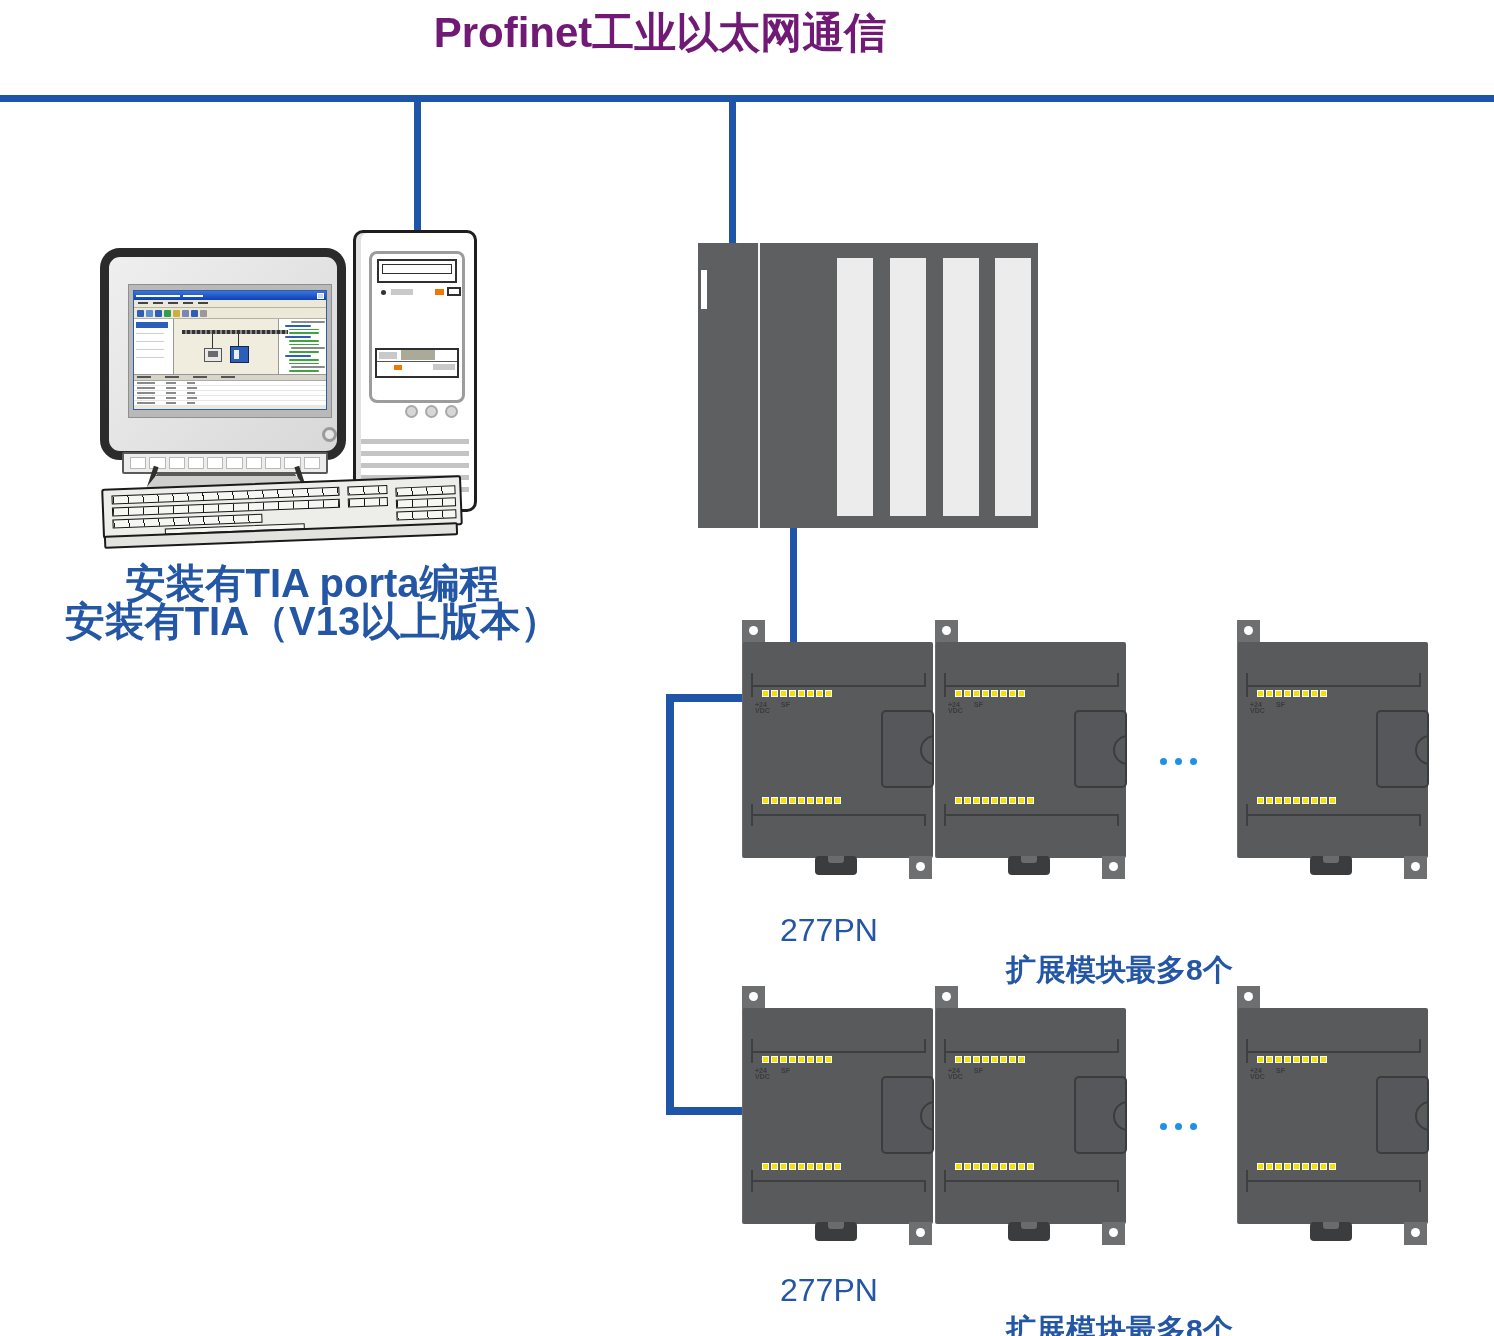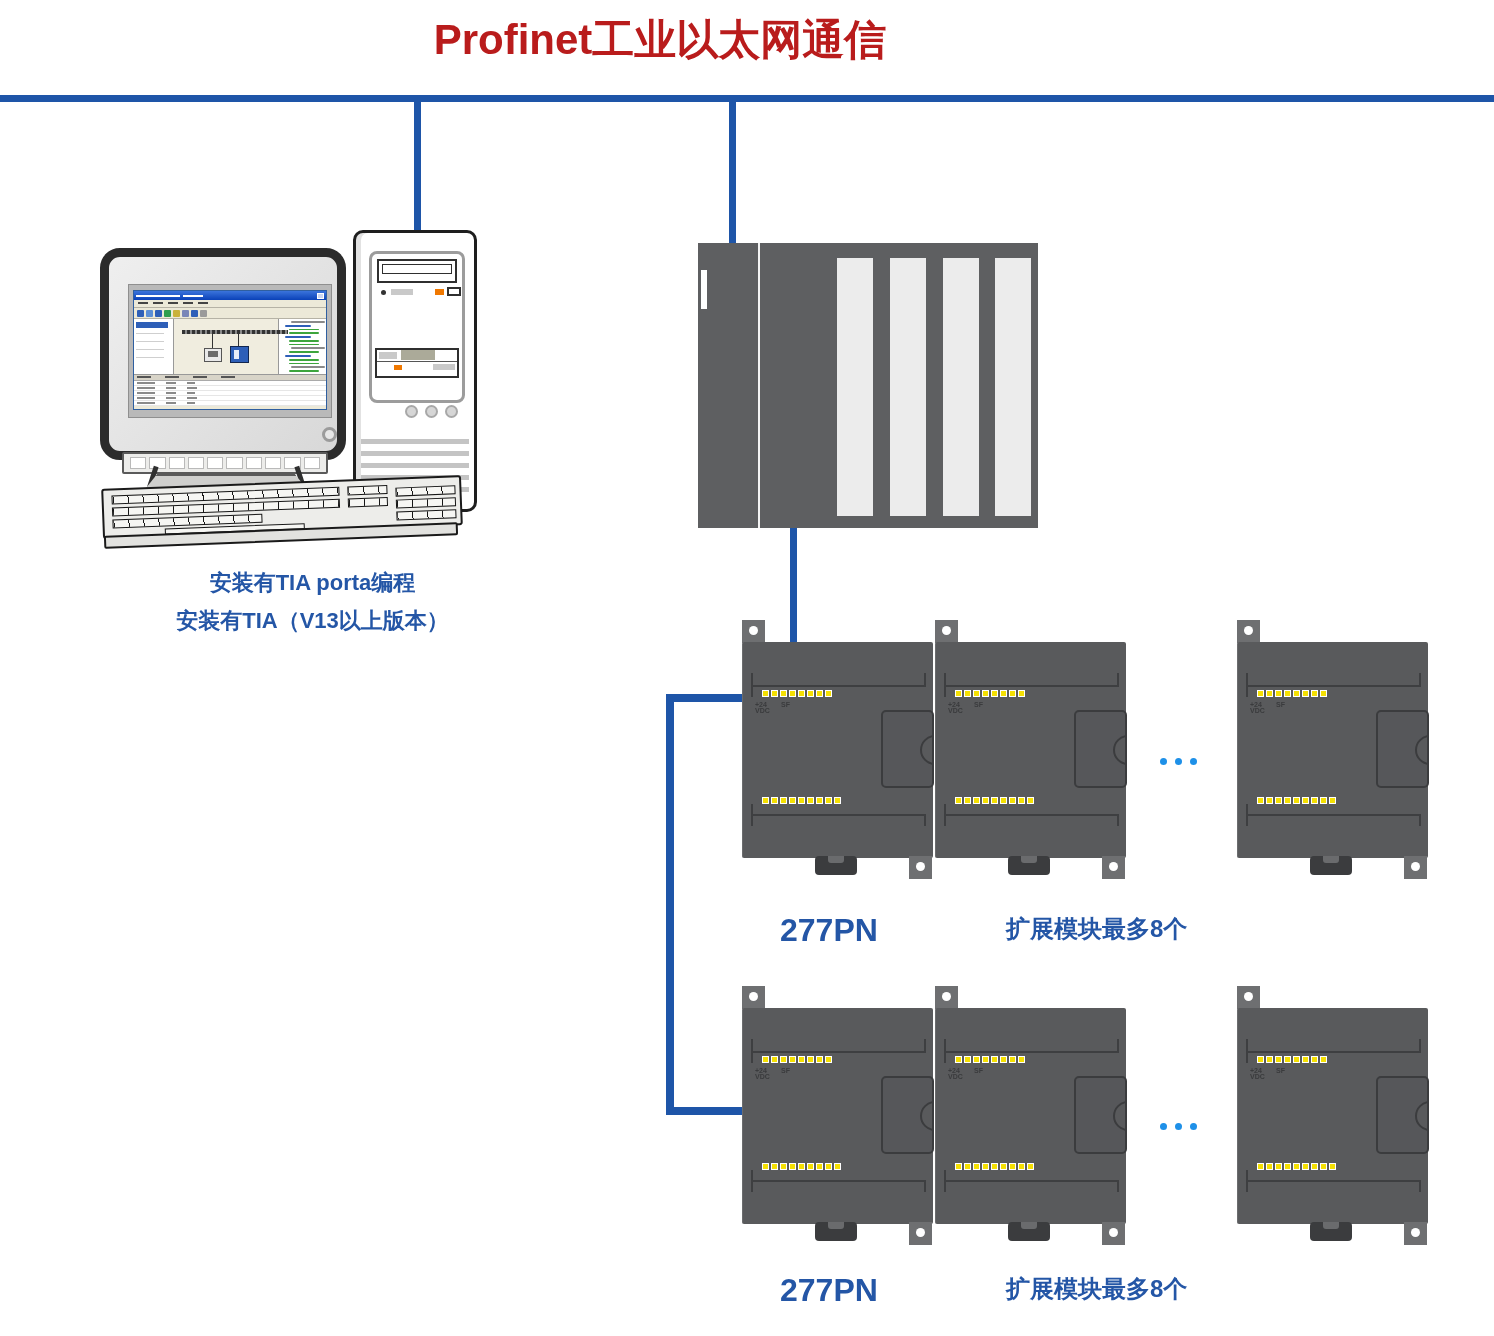--- a/index.html
+++ b/index.html
@@ -4,40 +4,40 @@
 <style>
   * { margin:0; padding:0; box-sizing:border-box; }
   html,body { background:#fff; }
   #stage {
     position:relative; width:1494px; height:1336px; overflow:hidden;
     background:#ffffff;
     font-family:"Liberation Sans","DejaVu Sans",sans-serif;
   }
   
   .diagram-title {
-    position:absolute; left:0; top:12px; width:1320px; text-align:center;
-    font-size:42px; font-weight:700; color:#b91c1c; letter-spacing:0px;
+    position:absolute; left:0; top:5px; width:1320px; text-align:center;
+    font-size:42px; font-weight:700; color:#701a75; letter-spacing:0px;
   }
   .bus  { position:absolute; left:0; top:95px; width:1494px; height:7px; background:#1E55A8; }
   .vline { position:absolute; background:#1E55A8; }
   .drop-pc   { left:414px; top:101px; width:7px; height:132px; }
   .drop-rack { left:729px; top:101px; width:7px; height:144px; }
   .drop-mod  { left:790px; top:526px; width:7px; height:120px; }
   .cwire-v   { left:666px; top:694px; width:8px;  height:421px; }
   .hline { position:absolute; background:#1E55A8; }
   .cwire-t { left:666px; top:694px; width:78px; height:8px; }
   .cwire-b { left:666px; top:1107px; width:78px; height:8px; }
 
   
   .caption { position:absolute; color:#2456A6; }
   .pc-caption { left:40px; top:564px; width:545px; text-align:center;
-                font-size:22px; line-height:38px; font-weight:600; }
+                font-size:40px; line-height:38px; font-weight:600; }
   .rack-caption { left:810px; top:565px; font-size:33px; font-weight:600; }
-  .cap-plc   { font-size:32px; font-weight:700; }
-  .cap-exp   { font-size:24px; font-weight:600; }
+  .cap-plc   { font-size:32px; font-weight:400; }
+  .cap-exp   { font-size:30px; font-weight:600;margin-top:37px; }
   .r1-plc { left:780px;  top:912px; }
   .r1-exp { left:1006px; top:913px; }
   .r2-plc { left:780px;  top:1272px; }
   .r2-exp { left:1006px; top:1273px; }
 
   
   .monitor { position:absolute; left:100px; top:248px; width:246px; height:212px;
     background:linear-gradient(135deg,#EFEFEF,#D8D8D8); border:9px solid #2B2B2B; border-radius:20px; }
   .screen { position:absolute; left:19px; top:27px; width:204px; height:134px;
     background:#B9B9B9; border:1px solid #8F8F8F; }

